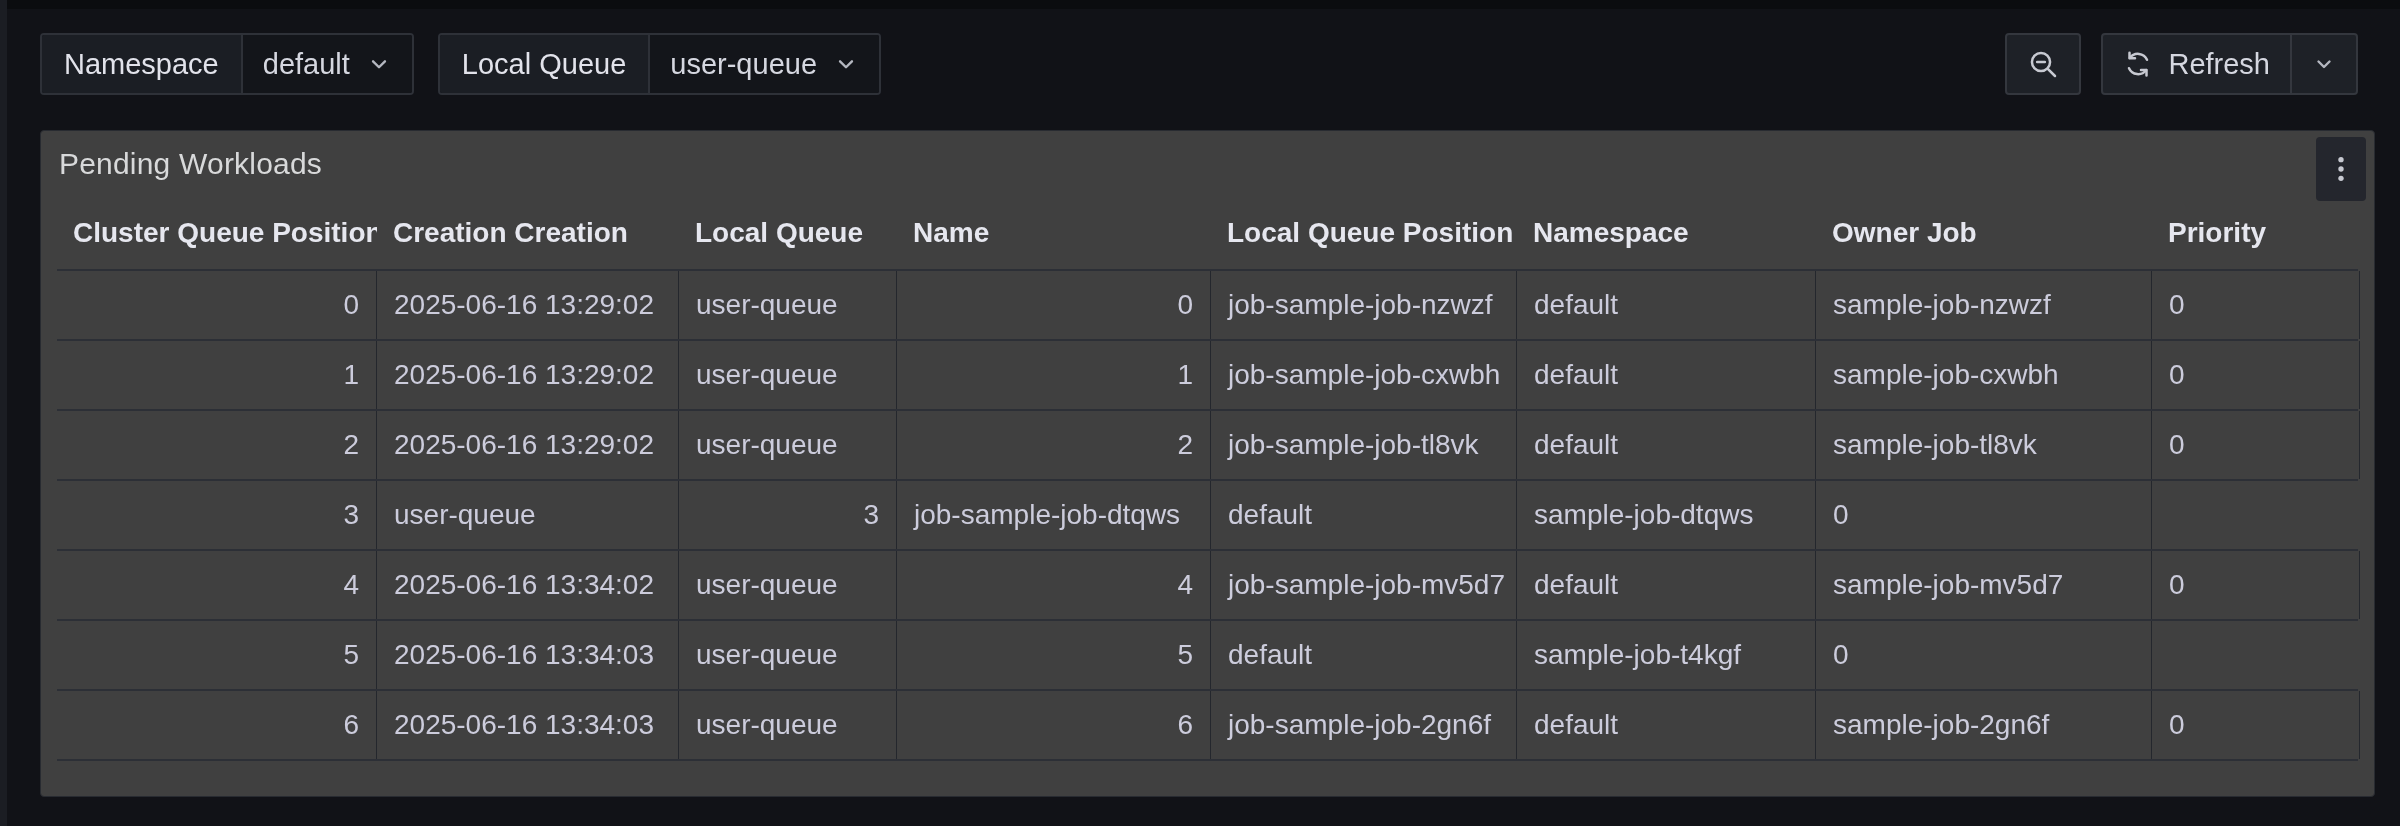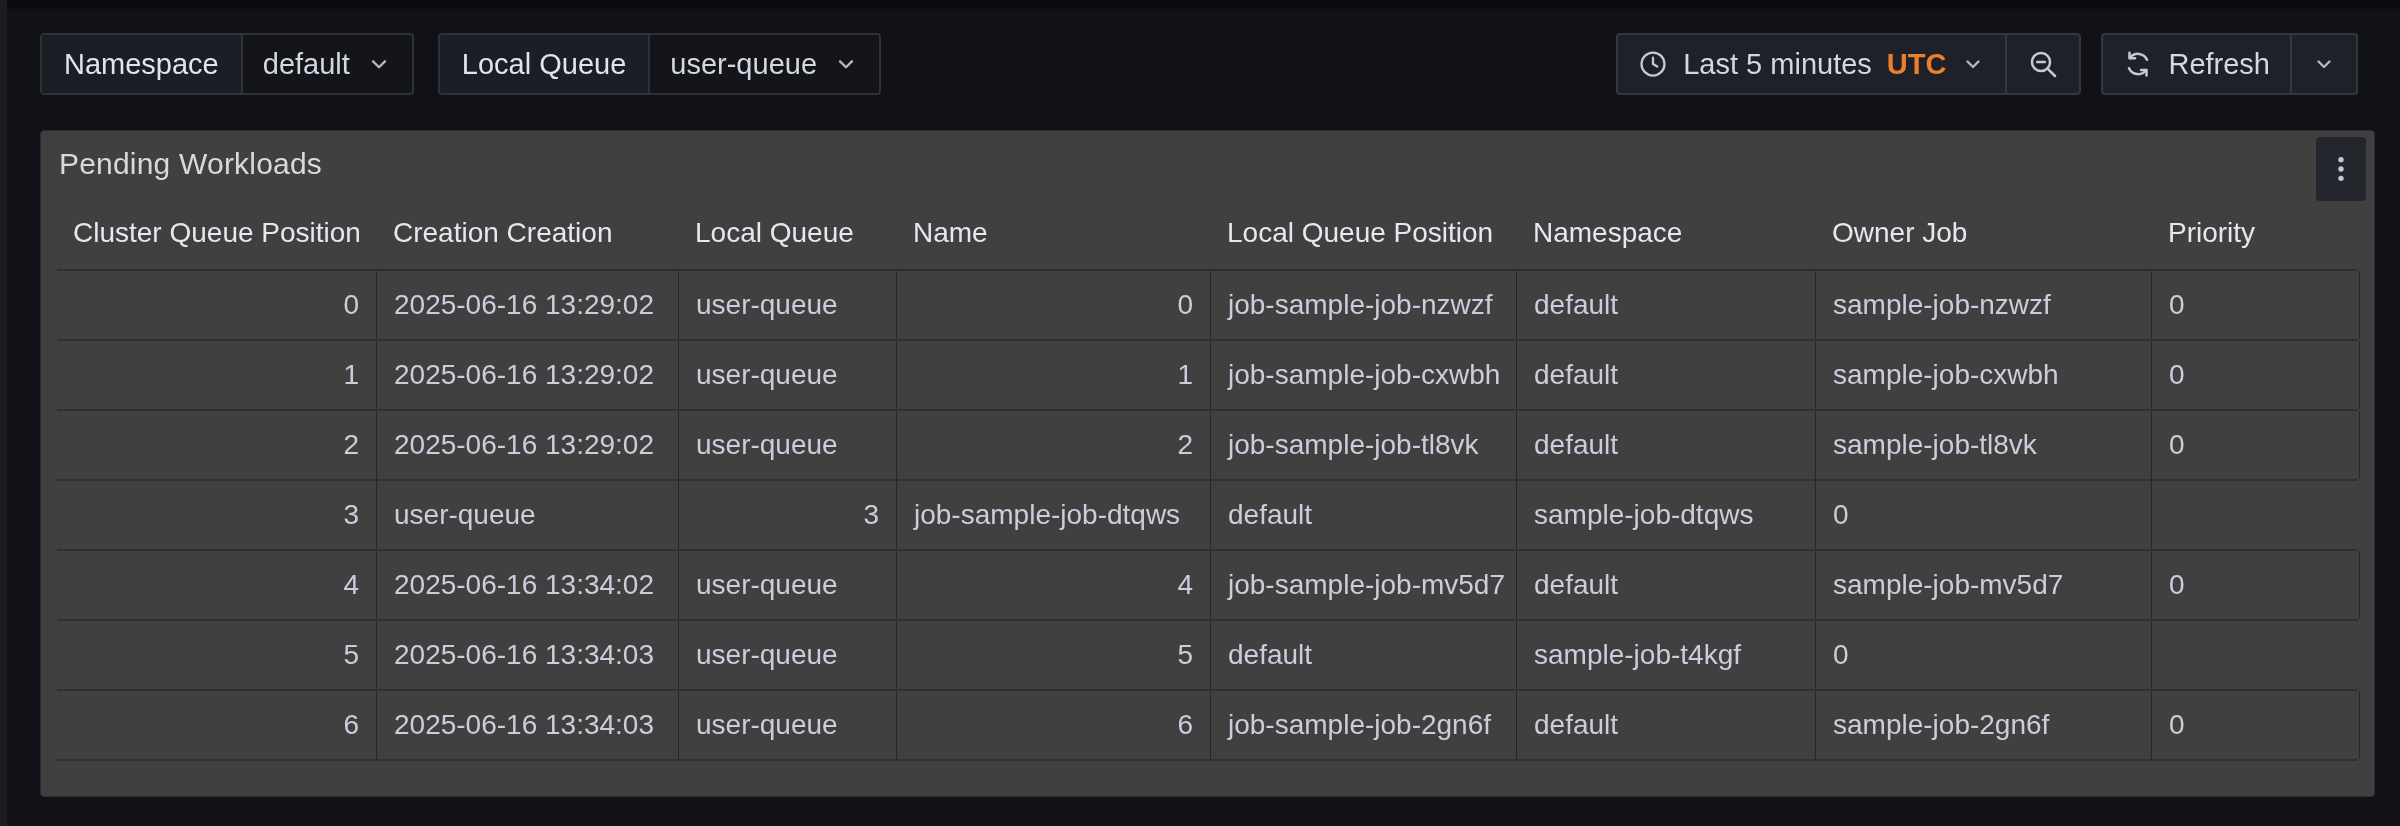--- a/index.html
+++ b/index.html
@@ -58,21 +58,21 @@
     position:absolute; right:8px; top:6px; width:50px; height:64px;
     background:#24262d; border:none; border-radius:4px; cursor:pointer;
     display:flex; align-items:center; justify-content:center;
   }
 
   
   .table { padding:0 16px; --cols:320px 302px 218px 314px 306px 299px 336px 208px; }
   .thead { display:grid; grid-template-columns:var(--cols); height:72px; }
   .th {
     display:flex; align-items:center; padding:0 16px;
-    font-size:28px; font-weight:400; color:#e6e7ef;
+    font-size:28px; font-weight:700; color:#e6e7ef;
     white-space:nowrap; overflow:hidden;
   }
   .tbody { border-top:2px solid #2c2f36; }
   .tr { display:grid; grid-template-columns:var(--cols); height:70px; border-bottom:2px solid #2c2f36; }
   .td {
     display:flex; align-items:center; padding:0 17px;
     font-size:28px; color:#ccccdc; white-space:nowrap; overflow:hidden;
     border-right:1.5px solid #24272d;
   }
   .al-right { justify-content:flex-end; }
@@ -109,35 +109,20 @@
             </svg>
         </span>
       </button>
     </div>
 
   </div>
 
   <div class="toolbar-right">
 
     <div class="btn-group">
-      <button class="tool-btn">
-        <span class="icon">
-          <svg width="30" height="30" viewBox="0 0 24 24" fill="none" stroke="#c7c9d1" stroke-width="1.8" stroke-linecap="round" stroke-linejoin="round">
-              <circle cx="12" cy="12" r="9.2"></circle>
-              <path d="M12 6.8V12l3.4 2"></path>
-            </svg>
-        </span>
-        <span>Last 5 minutes</span>
-        <span class="tz">UTC</span>
-        <span class="icon">
-          <svg width="24" height="24" viewBox="0 0 24 24" fill="none" stroke="#b4b7c0" stroke-width="2.4" stroke-linecap="round" stroke-linejoin="round">
-              <path d="M6.5 9.5L12 15l5.5-5.5"></path>
-            </svg>
-        </span>
-      </button>
       <button class="tool-btn">
         <span class="icon">
           <svg width="32" height="32" viewBox="0 0 24 24" fill="none" stroke="#c7c9d1" stroke-width="1.9" stroke-linecap="round" stroke-linejoin="round">
               <circle cx="10.5" cy="10.5" r="6.8"></circle>
               <path d="M7.6 10.5h5.8"></path>
               <path d="M15.6 15.6L21 21"></path>
             </svg>
         </span>
       </button>
     </div>

